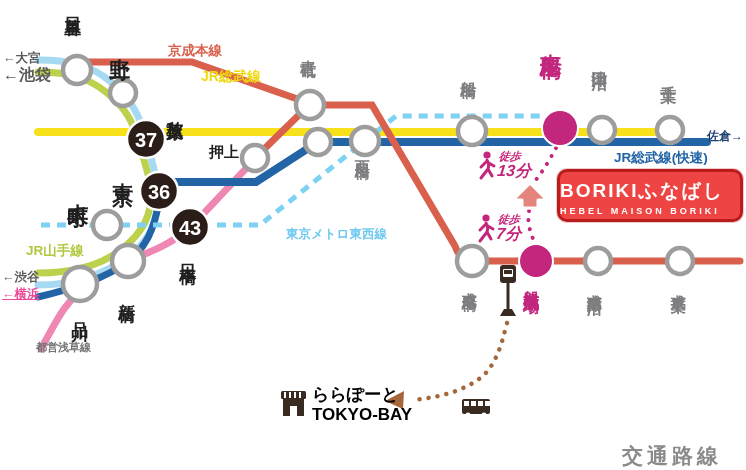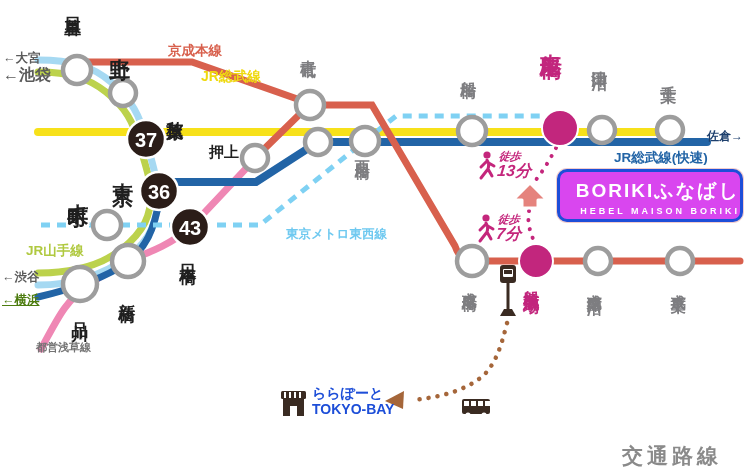--- a/index.html
+++ b/index.html
@@ -8,25 +8,25 @@
   #rails{position:absolute;left:0;top:0;z-index:1;}
   .lbl{position:absolute;z-index:3;line-height:1.08;white-space:pre;}
   .v{writing-mode:vertical-rl;text-orientation:upright;letter-spacing:2px;}
   .outlined{text-shadow:-2px 0 #fff,2px 0 #fff,0 -2px #fff,0 2px #fff,
             -2px -2px #fff,2px 2px #fff,-2px 2px #fff,2px -2px #fff;}
   .walk{position:absolute;z-index:4;color:#c4267c;font-weight:800;
         font-style:italic;transform:skewX(-6deg);line-height:1;}
   .walk .sm{font-size:11px;display:block;}
   .walk .bg{font-size:16px;display:block;margin-top:1px;}
   #boriki-box{position:absolute;z-index:5;left:557px;top:169px;width:180px;height:47px;
-        background:#d946ef;border:3px solid #1d4ed8;border-radius:10px;
-        box-shadow:0 0 0 1px rgba(217,110,113,.35);color:#ffffff;text-align:right;}
+        background:#ef4444;border:3px solid #b91c1c;border-radius:10px;
+        box-shadow:0 0 0 1px rgba(217,110,113,.35);color:#ffffff;text-align:left;}
   #boriki-box .main{font-size:19px;font-weight:700;letter-spacing:2px;margin-top:6px;}
   #boriki-box .sub{font-size:9px;font-weight:700;letter-spacing:3px;margin-top:2px;}
-  .lala{position:absolute;z-index:4;color:#1d4ed8;font-weight:800;font-size:14px;line-height:1.15;}
+  .lala{position:absolute;z-index:4;color:#000000;font-weight:800;font-size:17px;line-height:1.15;}
   #footer-title{position:absolute;z-index:4;left:622px;top:442px;color:#8a8a8a;
         font-size:21px;font-weight:700;letter-spacing:4px;}
 </style>
 </head>
 <body>
 
 <div id="stage">
   <svg id="rails" width="746" height="470">
       <path d="M41,349 C58,318 65,301 88,286 C106,273 112,266 132,259 C153,251 171,244 191,227 L256,158" stroke="#ef87b4" stroke-width="7" fill="none" stroke-dasharray="none" stroke-linecap="round"></path>
       <path d="M38,72 C70,72 88,78 106,92 C126,108 133,122 139,143 C146,167 150,178 151,190 C152,216 143,232 122,249 C98,268 66,273 38,273" stroke="#bcd24c" stroke-width="7" fill="none" stroke-dasharray="none" stroke-linecap="round"></path>
@@ -144,21 +144,21 @@
     <div class="lbl v" style="left: 523px; top: 277px; font-size: 16px; color: rgb(194, 38, 125); font-weight: 800;">船橋競馬場</div>
     <div class="lbl" style="left: 168px; top: 44px; font-size: 13.5px; color: rgb(216, 96, 77); font-weight: 700;">京成本線</div>
     <div class="lbl" style="left: 201px; top: 69px; font-size: 14px; color: rgb(239, 217, 15); font-weight: 700;">JR総武線</div>
     <div class="lbl" style="left: 614px; top: 151px; font-size: 13.5px; color: rgb(34, 100, 166); font-weight: 700;">JR総武線(快速)</div>
     <div class="lbl" style="left: 286px; top: 228px; font-size: 12.5px; color: rgb(111, 201, 240); font-weight: 700;">東京メトロ東西線</div>
     <div class="lbl" style="left: 26px; top: 244px; font-size: 13.5px; color: rgb(176, 201, 64); font-weight: 700;">JR山手線</div>
     <div class="lbl" style="left: 36px; top: 342px; font-size: 11px; color: #737373; font-weight: 700;">都営浅草線</div>
     <div class="lbl" style="left: 3px; top: 52px; font-size: 12.5px; color: rgb(91, 91, 91); font-weight: 700;">←大宮</div>
     <div class="lbl" style="left: 3px; top: 66px; font-size: 16px; color: rgb(91, 91, 91); font-weight: 700;">←池袋</div>
     <div class="lbl" style="left: 2px; top: 271px; font-size: 12.5px; color: rgb(91, 91, 91); font-weight: 700;">←渋谷</div>
-    <div class="lbl" style="left: 2px; top: 294px; font-size: 12.5px; color: #4d7c0f; font-weight: 700; text-decoration: underline;">←横浜</div>
+    <div class="lbl" style="left: 2px; top: 288px; font-size: 12.5px; color: #ec4899; font-weight: 700; text-decoration: underline;">←横浜</div>
     <div class="lbl" style="left: 707px; top: 130px; font-size: 12px; color: rgb(29, 63, 109); font-weight: 700;">佐倉→</div>
     <div class="walk" style="left: 498px; top: 151px;">
       <span class="sm">徒歩</span>
       <span class="bg">13分</span>
     </div>
     <div class="walk" style="left: 497px; top: 214px;">
       <span class="sm">徒歩</span>
       <span class="bg">7分</span>
     </div>
   </div>

